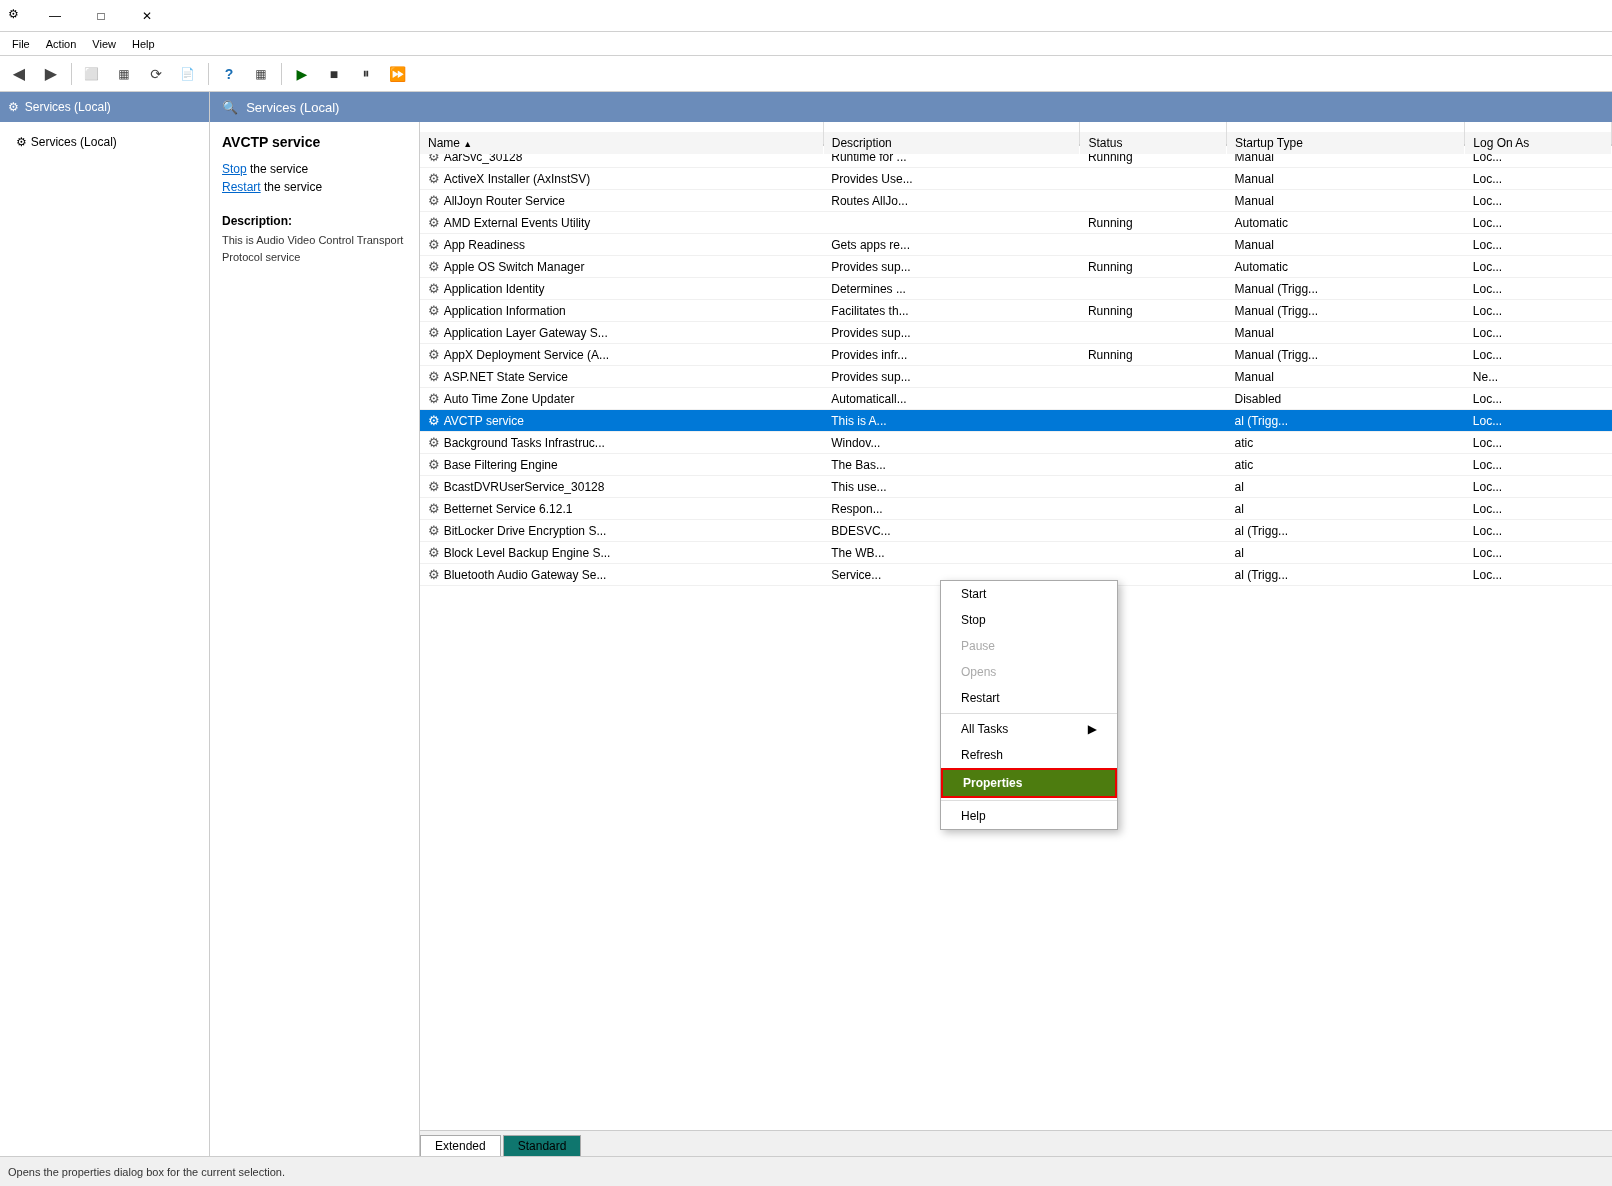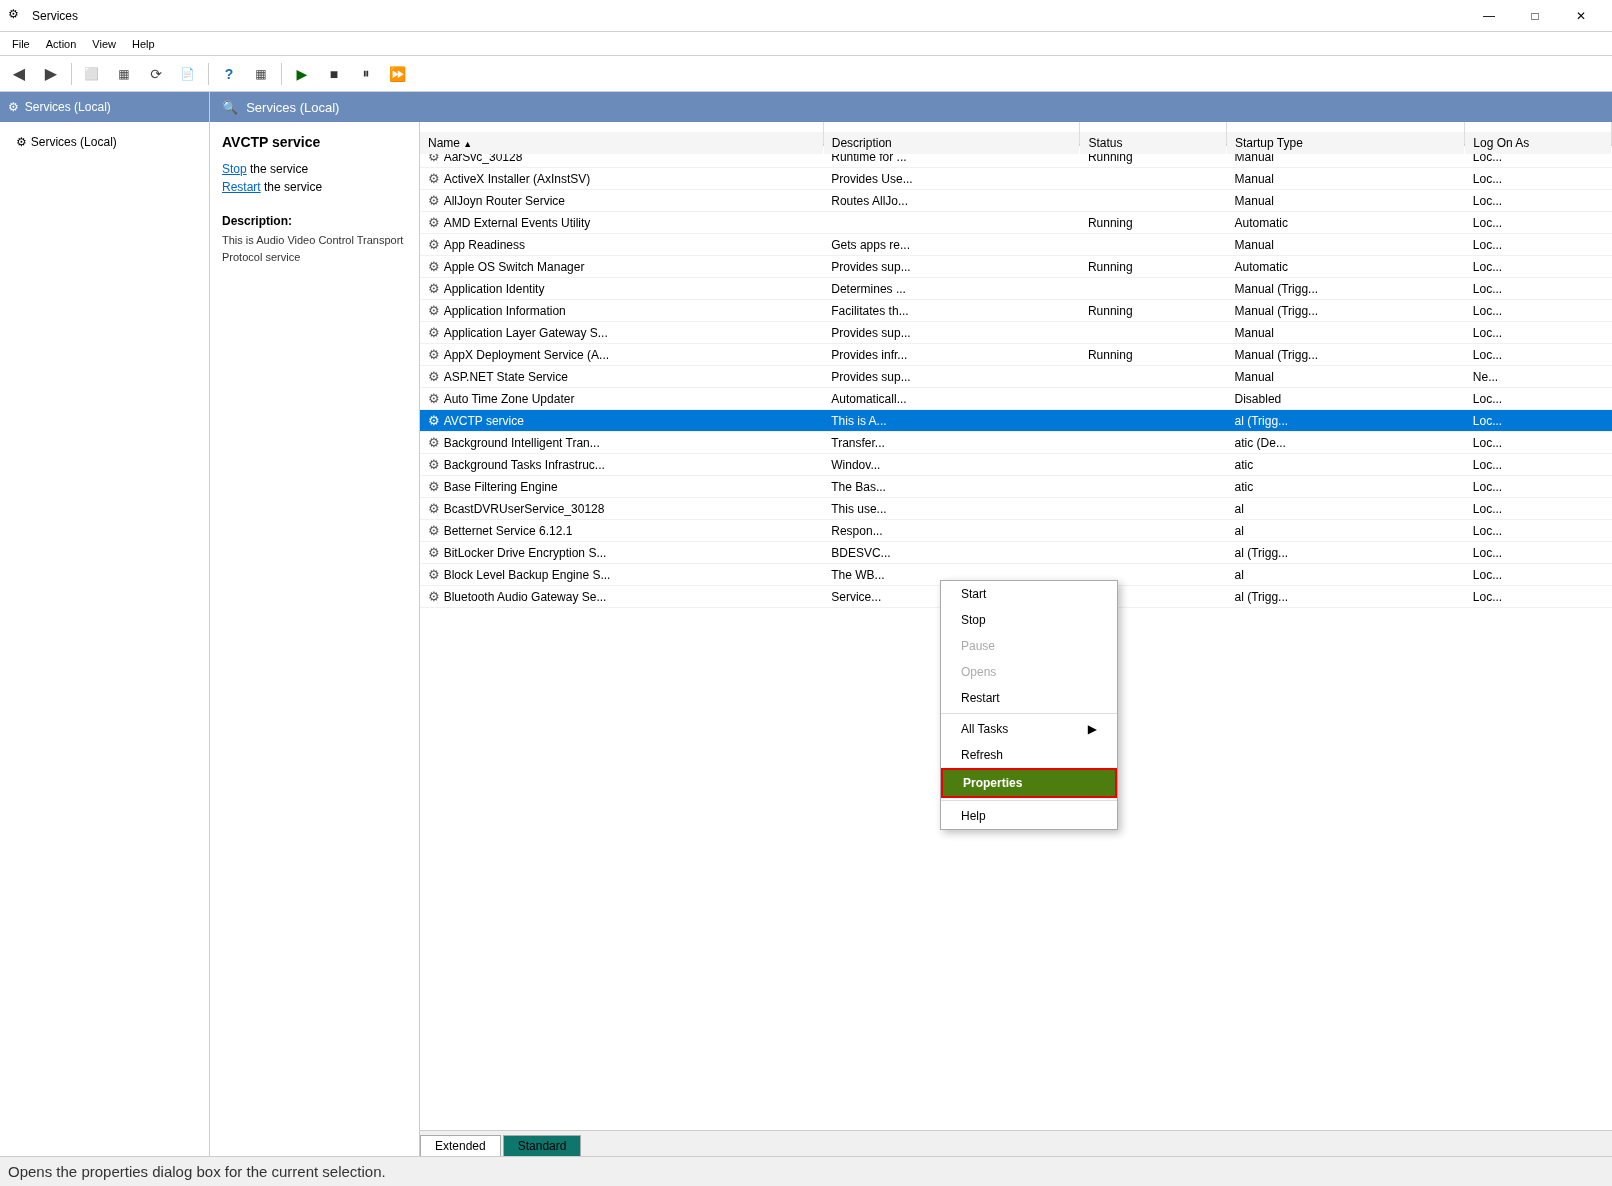--- a/index.html
+++ b/index.html
@@ -260,21 +260,21 @@
     }
 
     
     .status-bar {
       height: 30px;
       background: #f0f0f0;
       border-top: 1px solid #ccc;
       display: flex;
       align-items: center;
       padding: 0 8px;
-      font-size: 15px;
+      font-size: 11px;
       color: #333;
     }
 
     
     .context-menu {
       position: absolute;
       background: #ffffff;
       border: 1px solid #aaa;
       box-shadow: 3px 3px 8px rgba(0,0,0,0.25);
       width: 178px;
@@ -316,21 +316,20 @@
     .col-desc { width: 140px; }
     .col-status { width: 80px; }
     .col-startup { width: 130px; }
     .col-logon { width: 80px; }
   </style>
 </head>
 <body>
 
 <div class="title-bar">
   <span class="title-bar-icon">⚙</span>
-  <span class="title-bar-title">Services</span>
   <div class="title-bar-controls">
     <button class="title-bar-btn">—</button>
     <button class="title-bar-btn">□</button>
     <button class="title-bar-btn close">✕</button>
   </div>
 </div>
 
 <div class="menu-bar">
   <span class="menu-item">File</span>
   <span class="menu-item">Action</span>
@@ -493,27 +492,20 @@
                   <td>Loc...</td>
                 </tr>
                 <tr class="selected">
                   <td style="max-width: 220px;"><span style="color:#fff; font-size:13px; margin-right:4px;">⚙</span><span>AVCTP service</span></td>
                   <td>This is A...</td>
                   <td></td>
                   <td>al (Trigg...</td>
                   <td>Loc...</td>
                 </tr>
                 <tr>
-                  <td style="max-width: 220px;"><span style="color:#555; font-size:13px; margin-right:4px;">⚙</span><span>Background Intelligent Tran...</span></td>
-                  <td>Transfer...</td>
-                  <td></td>
-                  <td>atic (De...</td>
-                  <td>Loc...</td>
-                </tr>
-                <tr>
                   <td style="max-width: 220px; margin-left: 36px;"><span style="color:#555; font-size:13px; margin-right:4px;">⚙</span><span>Background Tasks Infrastruc...</span></td>
                   <td>Windov...</td>
                   <td></td>
                   <td>atic</td>
                   <td>Loc...</td>
                 </tr>
                 <tr>
                   <td style="max-width: 220px;"><span style="color:#555; font-size:13px; margin-right:4px;">⚙</span><span>Base Filtering Engine</span></td>
                   <td>The Bas...</td>
                   <td></td>

